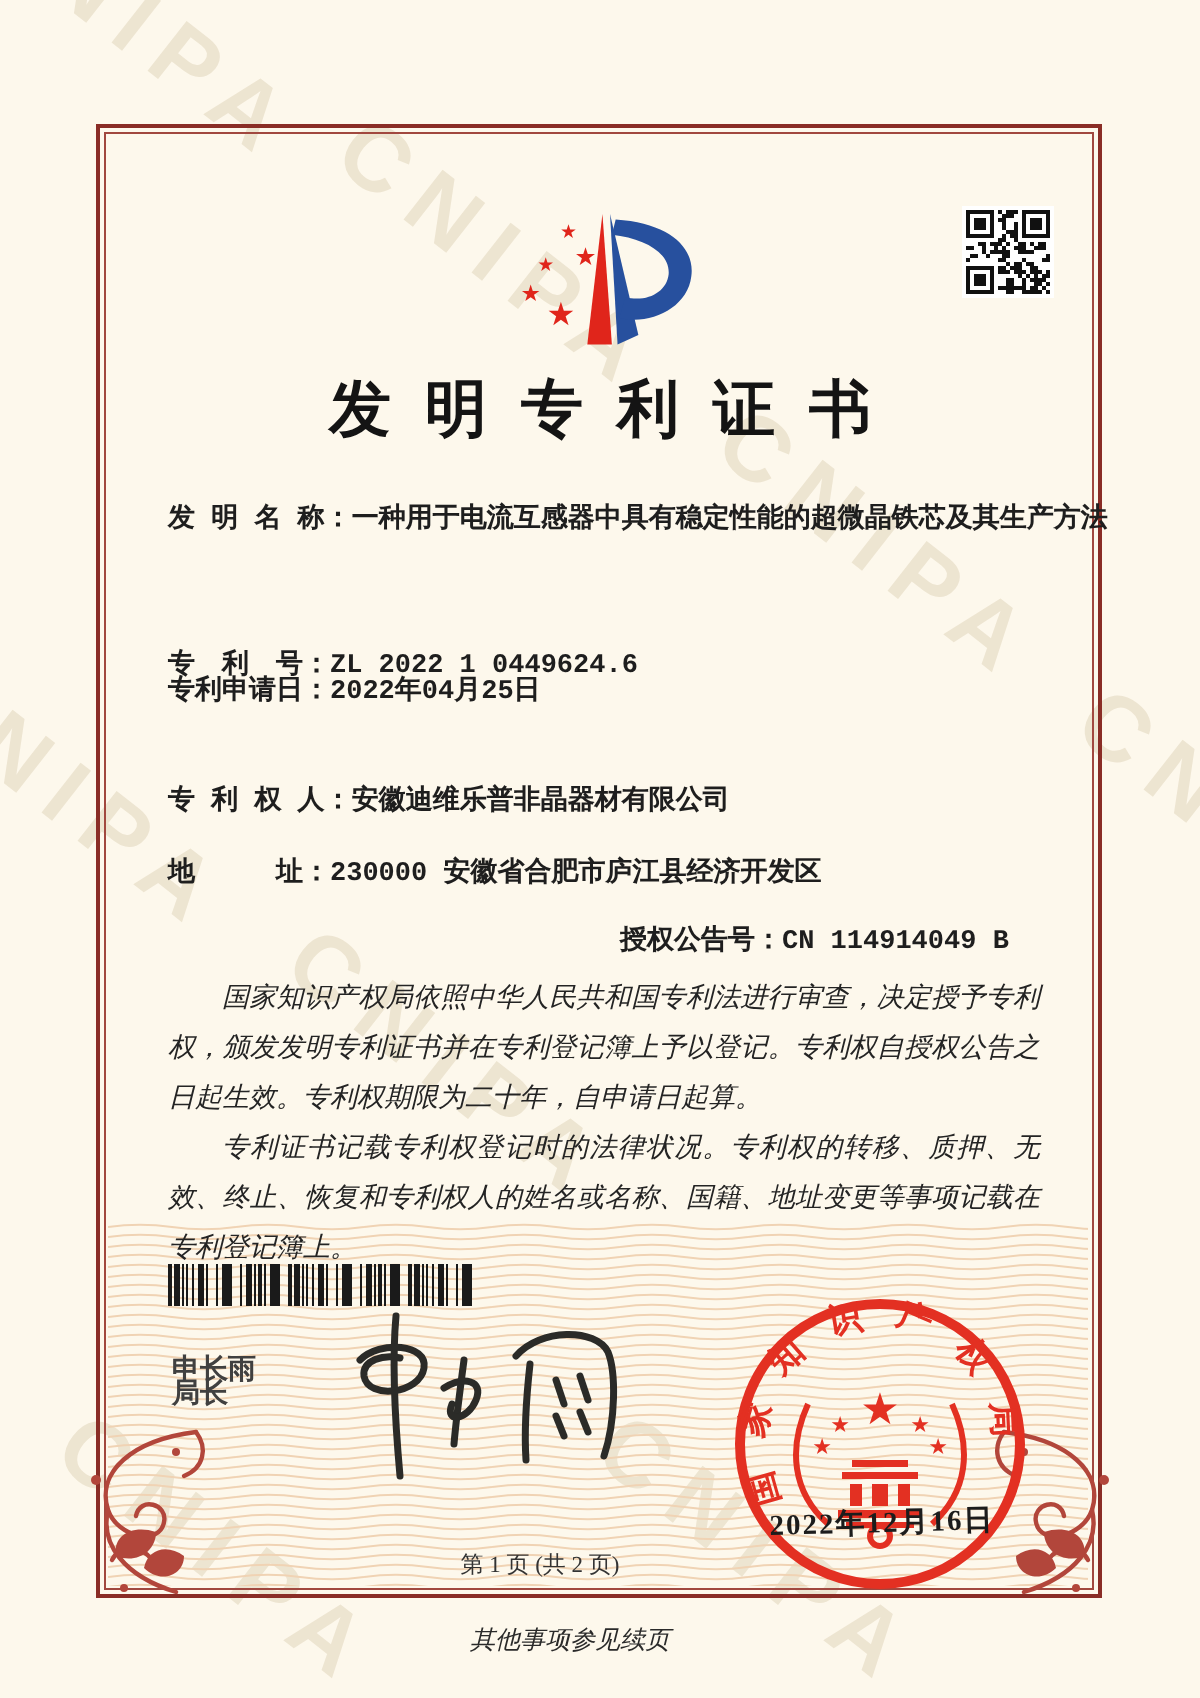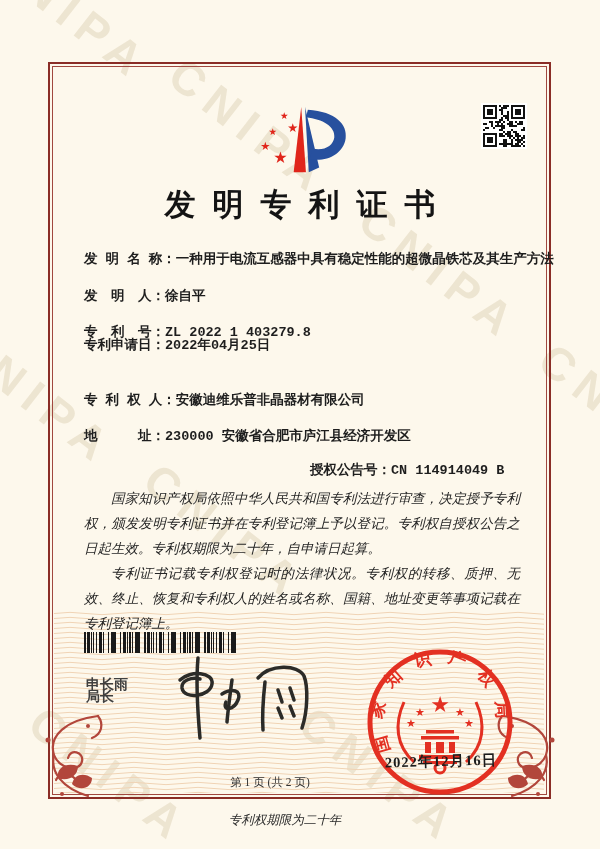--- a/index.html
+++ b/index.html
@@ -361,25 +361,22 @@
           <div style="position: absolute; left: 2px; top: 2px; width: 6px; height: 6px; background: rgb(17, 17, 17);"></div>
         </div>
       </div>
   </div>
 
   <div class="title">发明专利证书</div>
 
   <div class="field-row" style="top:250px;">
     <span class="field-label">发 明 名 称：</span><span class="field-value">一种用于电流互感器中具有稳定性能的超微晶铁芯及其生产方法</span>
   </div>
-  <div class="field-row" style="top:287px;">
-    <span class="field-label">发　明　人：</span><span class="field-value">徐自平</span>
-  </div>
   <div class="field-row" style="top:323px;">
-    <span class="field-label">专　利　号：</span><span class="field-value">ZL 2022 1 403279.8</span>
+    <span class="field-label">专　利　号：</span><span class="field-value">ZL 2022 1 0449624.6</span>
   </div>
   <div class="field-row" style="top:336px;">
     <span class="field-label">专利申请日：</span><span class="field-value">2022年04月25日</span>
   </div>
   <div class="field-row" style="top:391px;">
     <span class="field-label">专 利 权 人：</span><span class="field-value">安徽迪维乐普非晶器材有限公司</span>
   </div>
   <div class="field-row" style="top:427px;">
     <span class="field-label">地　　　址：</span><span class="field-value">230000 安徽省合肥市庐江县经济开发区</span>
   </div>
@@ -433,15 +430,15 @@
       <rect x="59" y="115" width="34" height="3"></rect>
     </g>
     <path d="M40,56 C30,78 32,100 50,116" stroke="#e33022" stroke-width="3" fill="none"></path>
     <path d="M112,56 C122,78 120,100 102,116" stroke="#e33022" stroke-width="3" fill="none"></path>
     <circle cx="76" cy="122" r="5" fill="none" stroke="#e33022" stroke-width="3"></circle>
   </svg>
   <div class="seal-date">2022年12月16日</div>
 
   <div class="page-info">第 1 页 (共 2 页)</div>
 
-  <div class="footer-note">专利权期限为二十年</div>
+  <div class="footer-note">其他事项参见续页</div>
 
 </div>
 
 </body></html>

